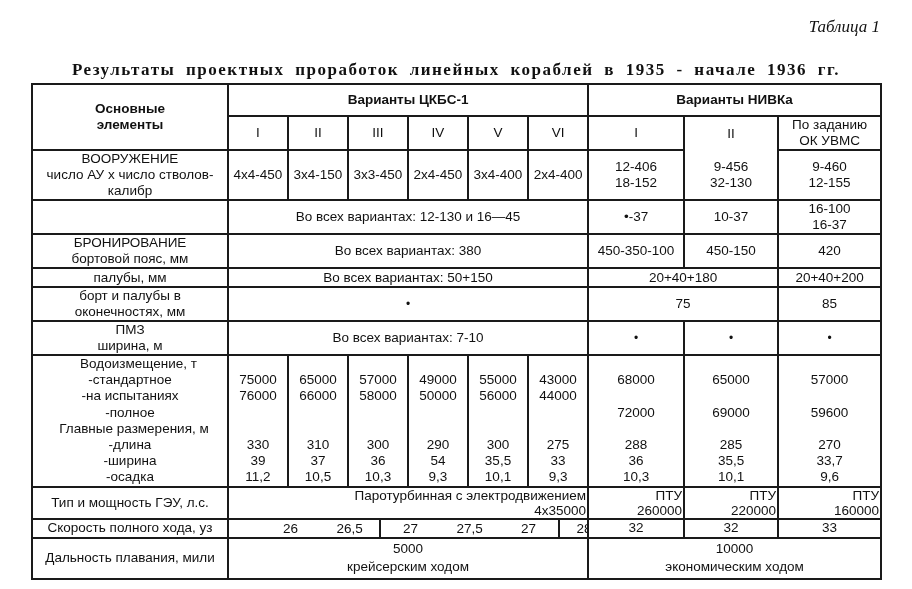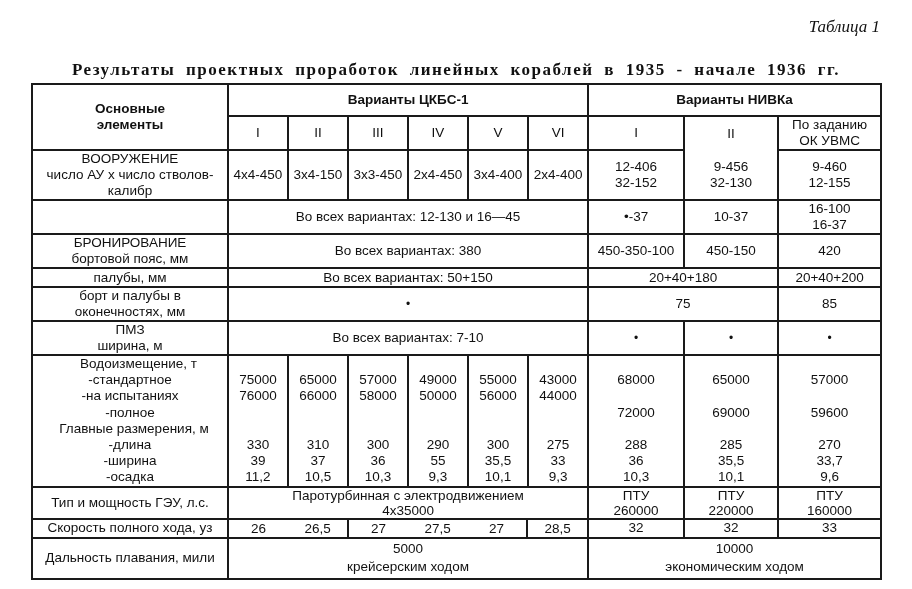--- a/index.html
+++ b/index.html
@@ -48,29 +48,29 @@
   tr.r1 td{height:30px;}
   tr.r2 td{height:46px;}
   tr.r3 td{height:32px;}
   tr.r4 td{height:31px;}
   tr.r5 td{height:17px;text-align:center;}
   tr.r6 td{height:31px;}
   tr.r7 td{height:30px;}
   tr.r8 td{height:128px;vertical-align:top;}
   tr.r8 .lines div{line-height:16.2px;}
   tr.r9 td{height:29px;margin-top:8px;}
-  tr.r9 .lines div{line-height:15px;}
+  tr.r9 .lines div{line-height:15px;text-align:right;}
   tr.r10 td{height:17px;margin-left:28px;}
   tr.r11 td{height:39px;}
   tr.r11 .lines div{line-height:18px;}
   td.displbl{text-align:left;padding-left:10px;}
   td.displbl div:first-child{padding-left:17px;}
   td.displbl div:nth-child(5){padding-left:8px;text-align:center;}
   .speedcell{padding:0 !important;}
-  .speedrow{display:flex;width:100%;height:100%;align-items:center;}
+  .speedrow{display:flex;width:100%;height:100%;align-items:center;padding-left:32px;}
   .speedrow span{flex:1;text-align:center;line-height:17px;}
   .speedrow span.sep{border-left:2px solid var(--border);}
   .bullet{font-size:12px;}
 </style>
 </head>
 <body>
 
 <div class="page">
 
   <div class="caption">Таблица 1</div>
@@ -122,21 +122,21 @@
             <div>калибр</div>
           </td>
       <td>4х4-450</td>
       <td>3х4-150</td>
       <td>3х3-450</td>
       <td>2х4-450</td>
       <td>3х4-400</td>
       <td>2х4-400</td>
       <td class="lines">
             <div>12-406</div>
-            <div>32-152</div>
+            <div>18-152</div>
           </td>
       <td class="lines nt">
             <div>9-456</div>
             <div>32-130</div>
           </td>
       <td class="lines">
             <div>9-460</div>
             <div>12-155</div>
           </td>
     </tr>
@@ -232,21 +232,21 @@
             <div>36</div>
             <div>10,3</div>
           </td>
       <td class="lines">
             <div>&nbsp;</div>
             <div>49000</div>
             <div>50000</div>
             <div>&nbsp;</div>
             <div>&nbsp;</div>
             <div>290</div>
-            <div>55</div>
+            <div>54</div>
             <div>9,3</div>
           </td>
       <td class="lines">
             <div>&nbsp;</div>
             <div>55000</div>
             <div>56000</div>
             <div>&nbsp;</div>
             <div>&nbsp;</div>
             <div>300</div>
             <div>35,5</div>

